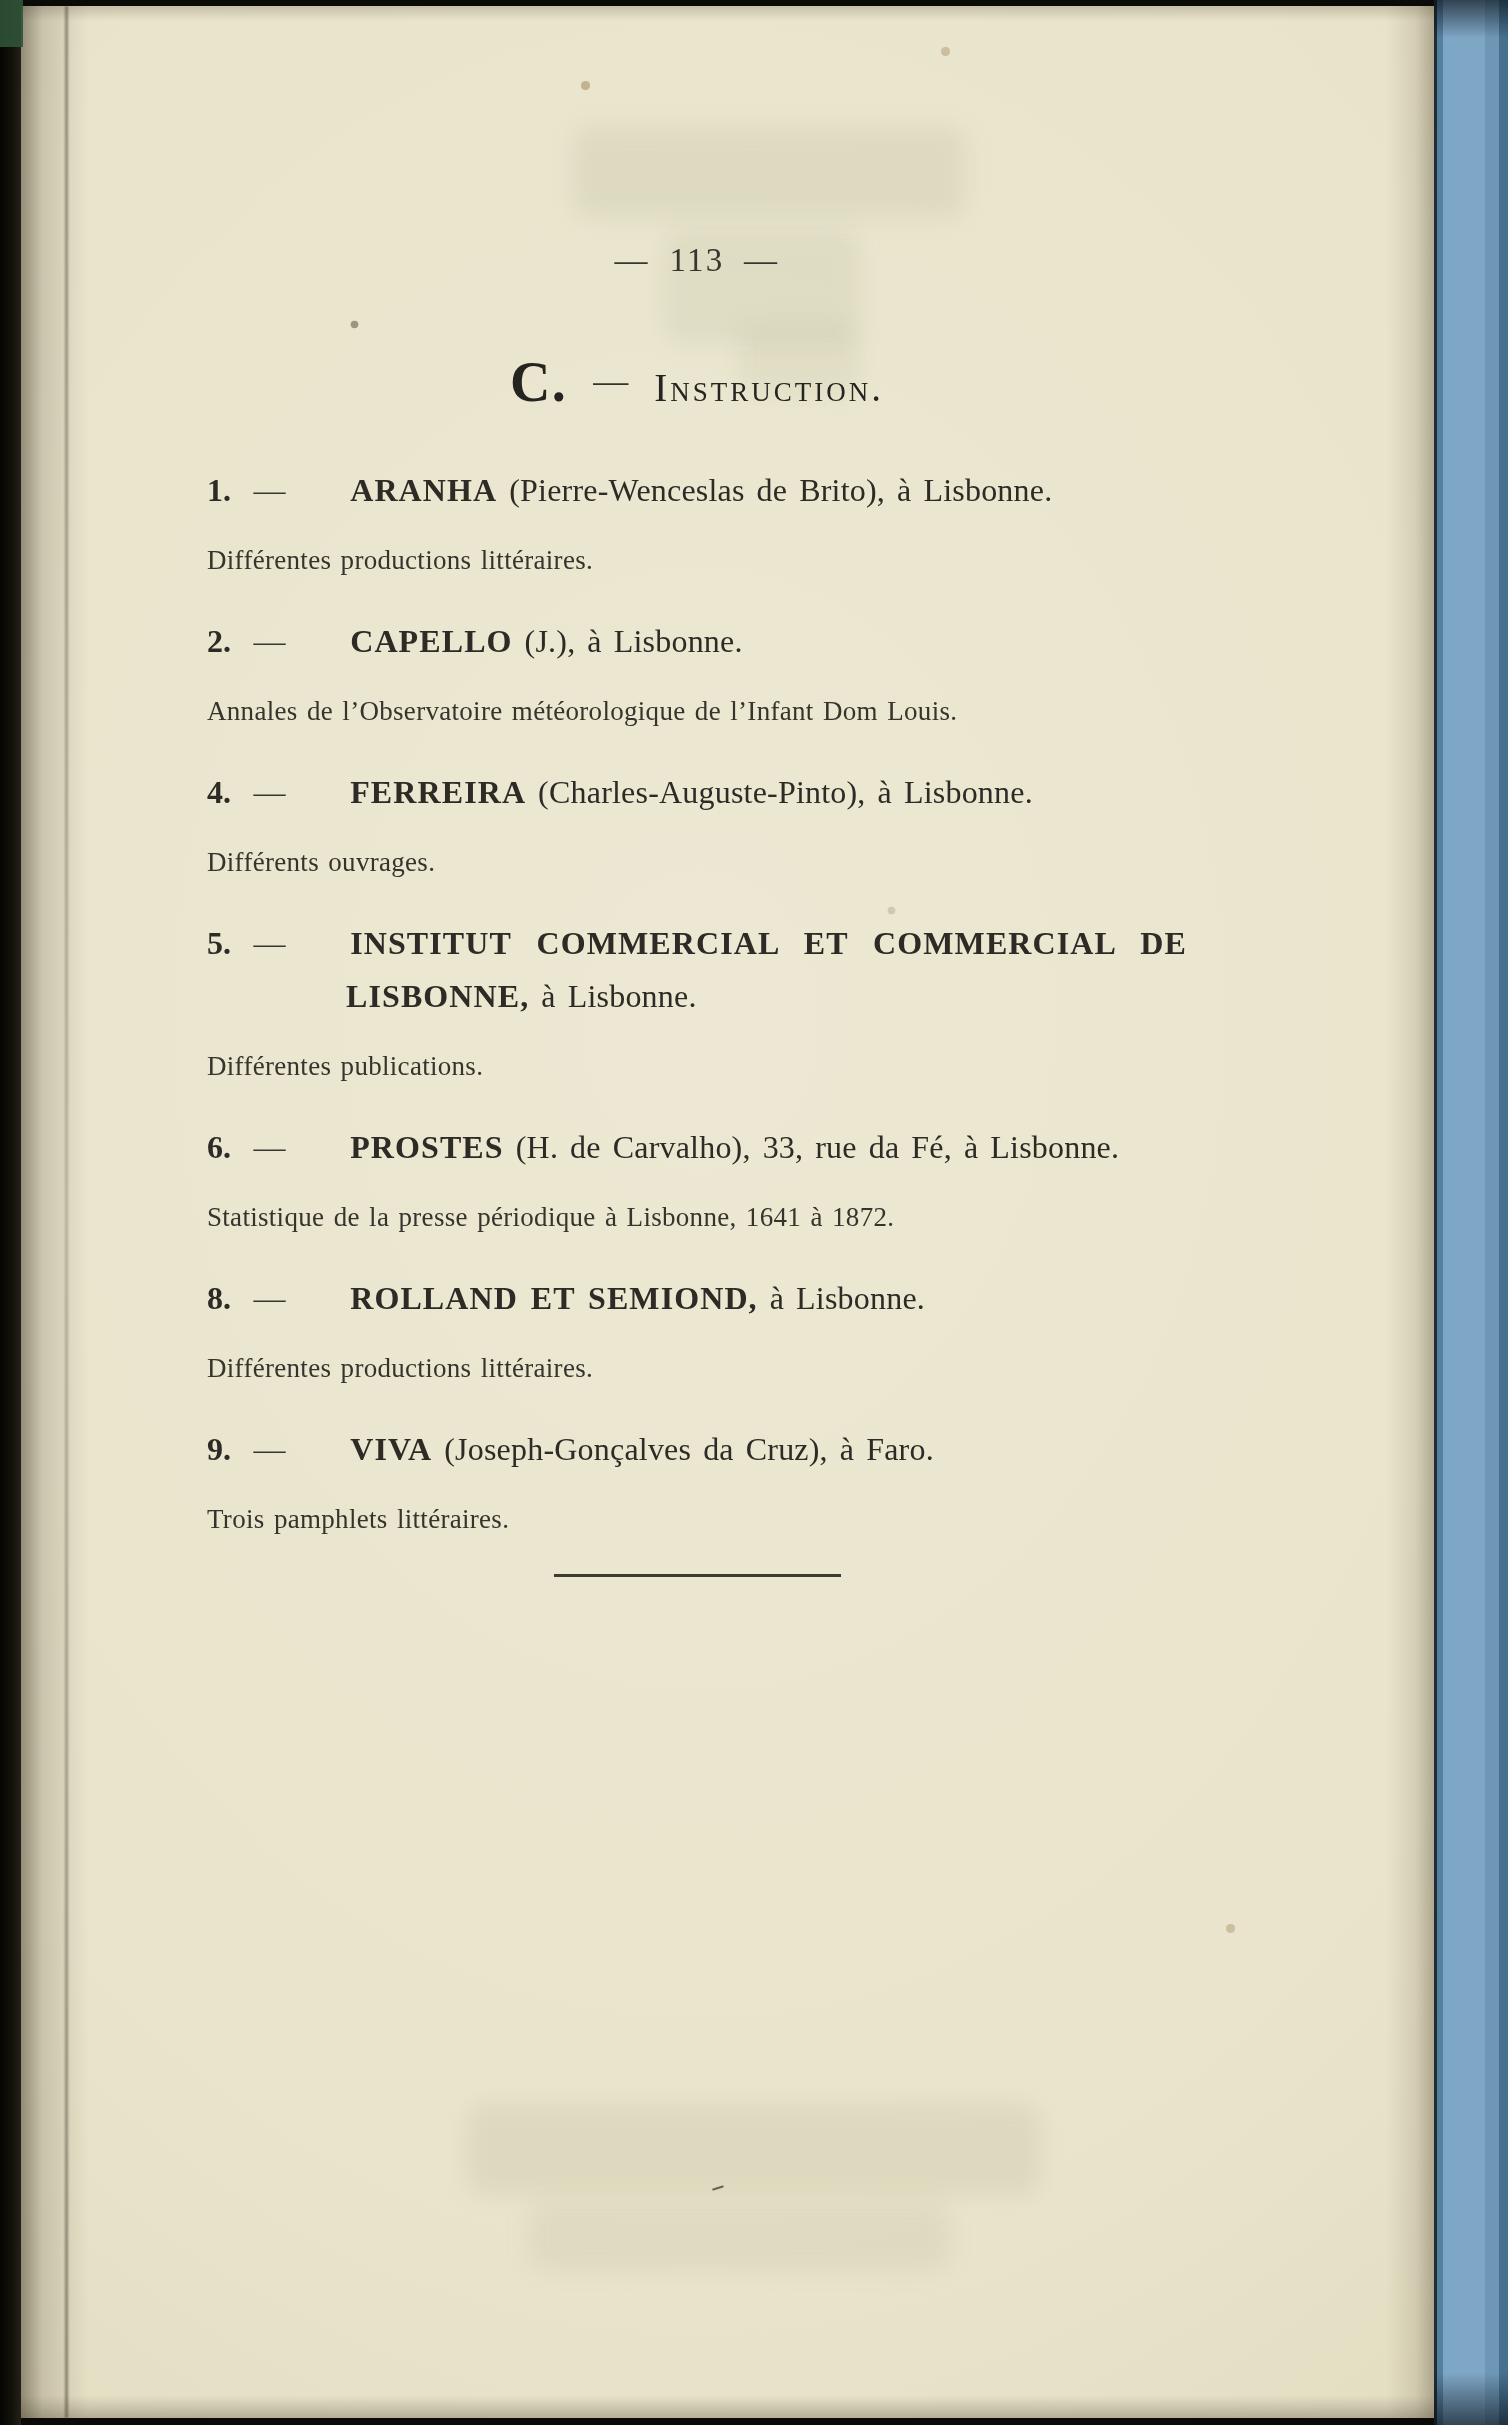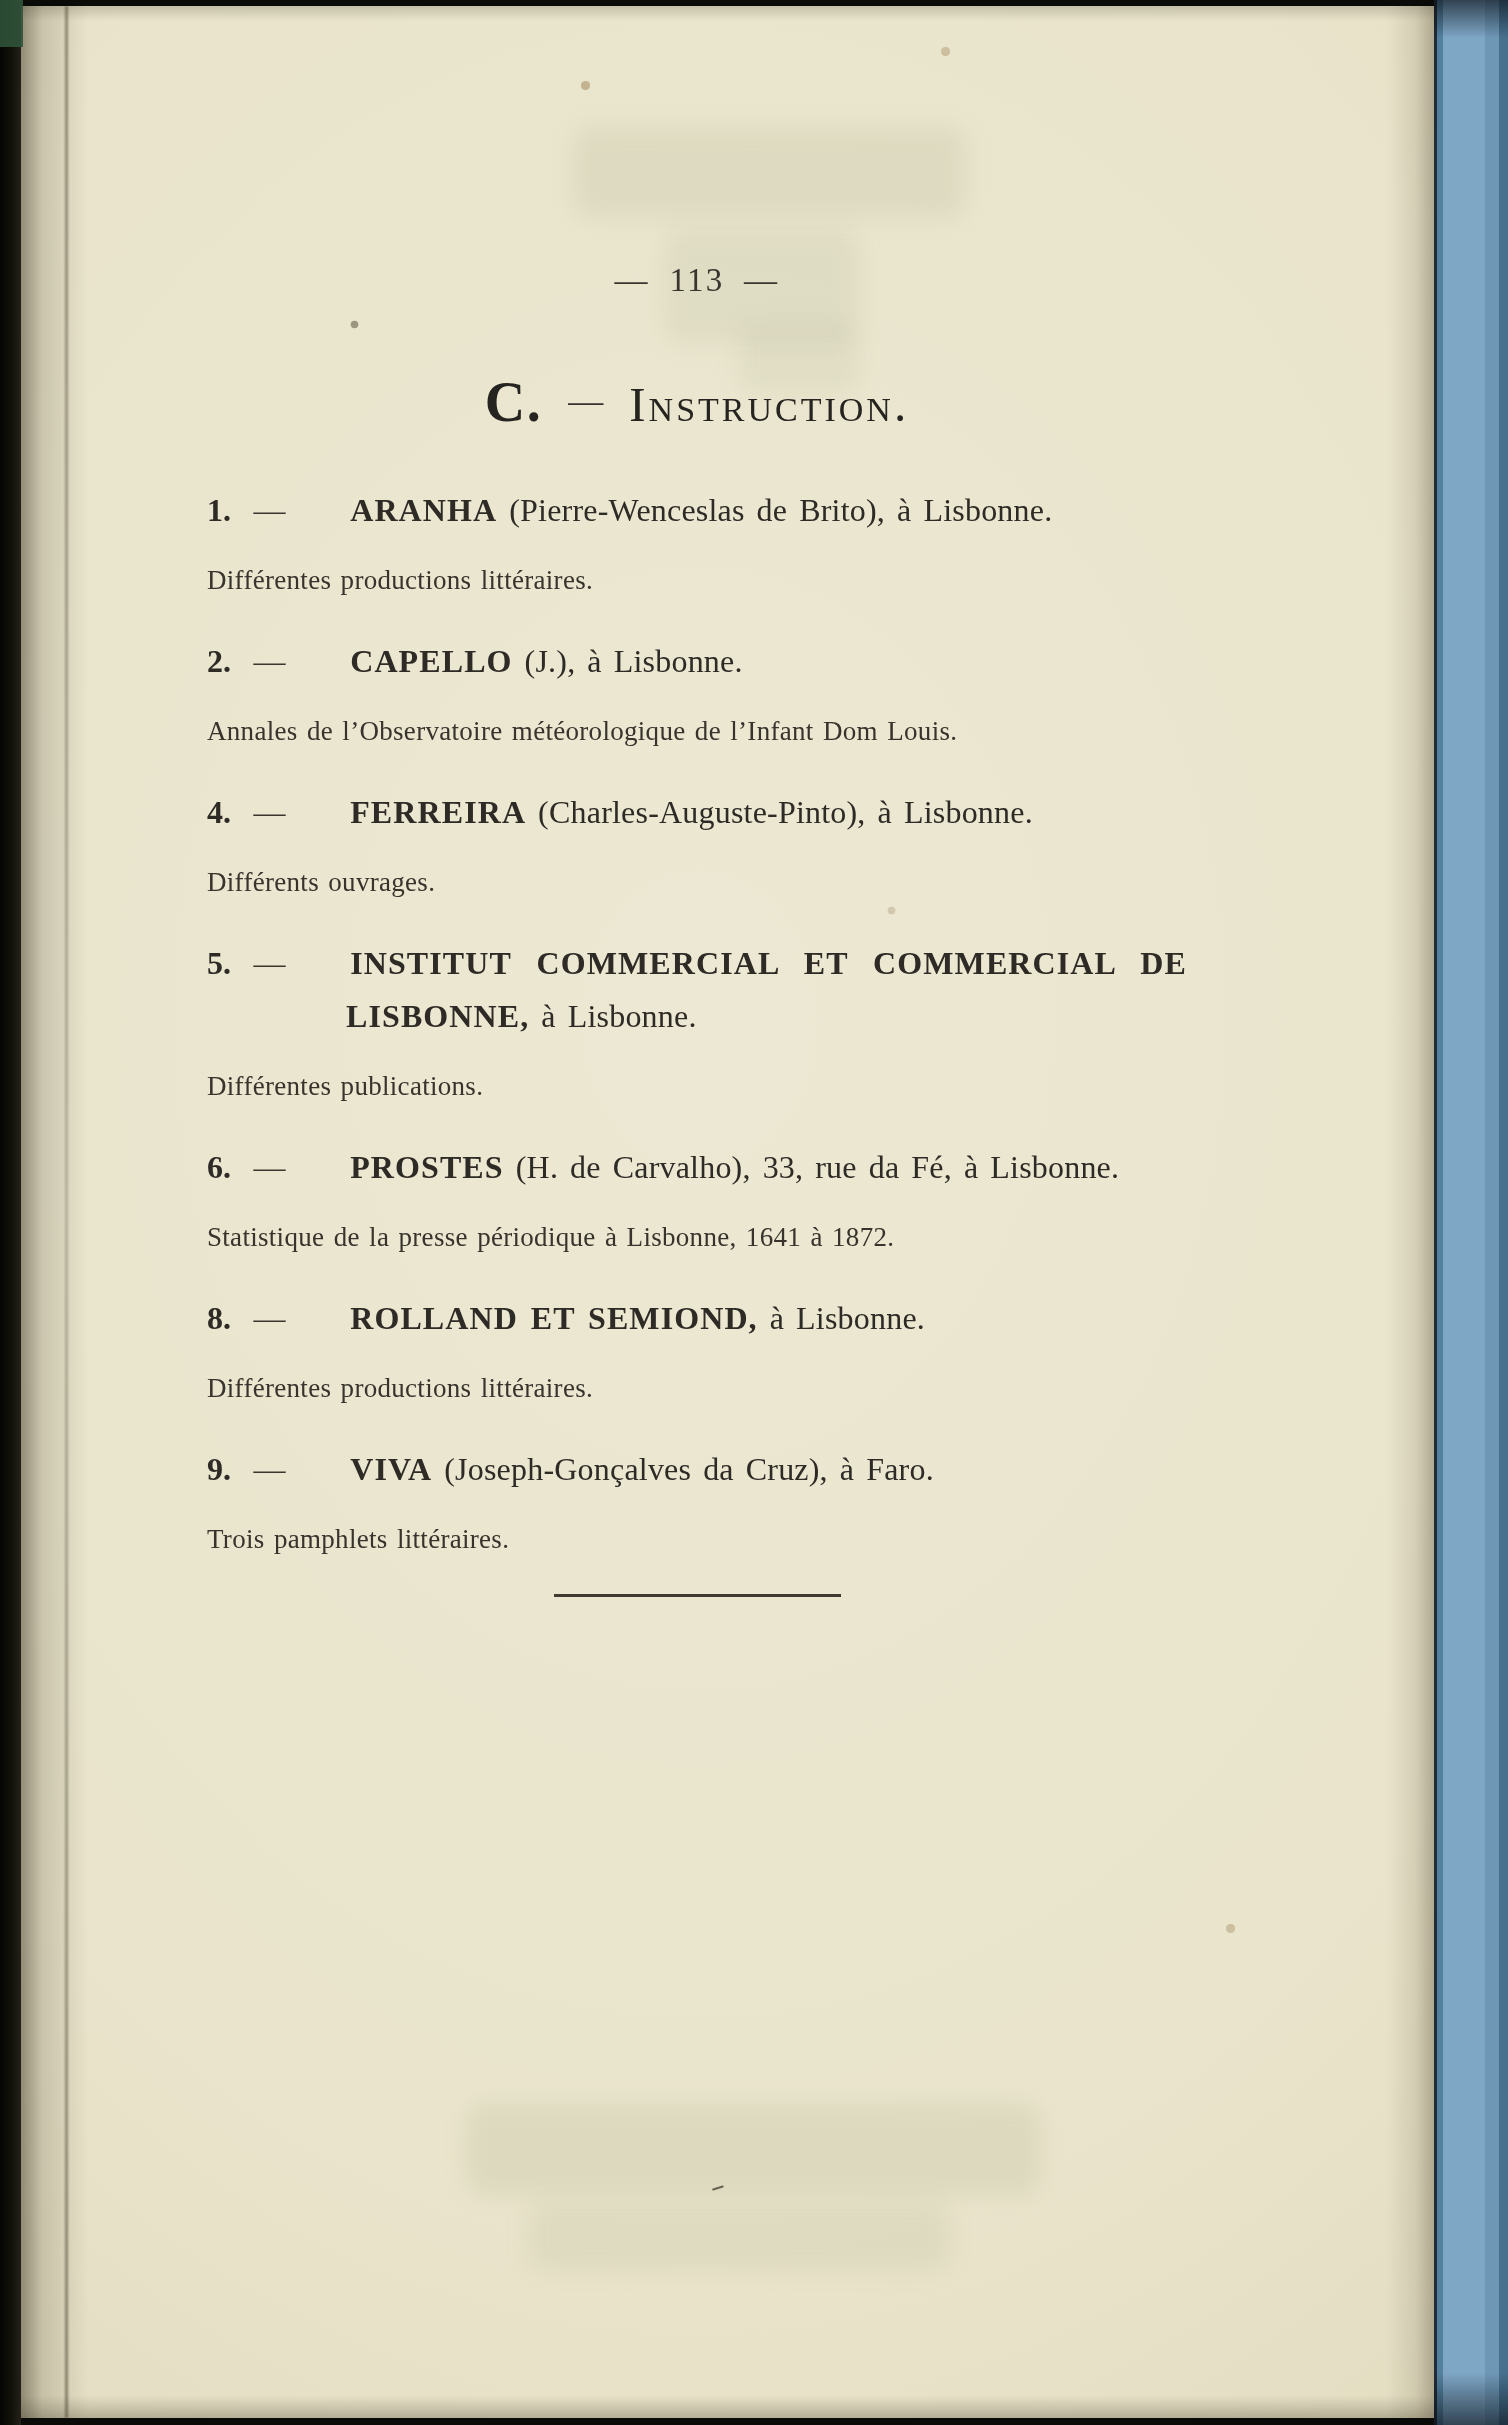--- a/index.html
+++ b/index.html
@@ -65,32 +65,32 @@
       1229px 1927px 0 3px rgba(130,96,48,.28),
       890px 909px 0 2.3px rgba(120,90,50,.22);
   }
   .printers-mark {
     position:absolute; left:712px; top:2187px; width:12px; height:2.3px; z-index:2;
     background:#4a4538; transform:rotate(-18deg); border-radius:1.5px; opacity:.8;
   }
 
   
   .content {
-    position:absolute; left:207px; top:261px; width:980px; z-index:4;
+    position:absolute; left:207px; top:241px; width:980px; z-index:4;
     color:#2e2b26;
   }
   .pageno {
     text-align:center; font-size:33px; line-height:39px;
     letter-spacing:2.3px; word-spacing:9px; color:#3a362f;
     margin-bottom:69px;
   }
   .heading { text-align:center; line-height:65px; margin-bottom:38px; font-weight:normal; color:#262420; }
   .hletter { font-size:56px; font-weight:700; letter-spacing:1.5px; }
   .hdash   { font-size:35px; margin:0 26px; vertical-align:7.5px; color:#35322b; }
-  .htitle  { font-variant:small-caps; font-size:49px; letter-spacing:3px;margin-top:15px; }
+  .htitle  { font-variant:small-caps; font-size:39px; letter-spacing:3px;margin-top:15px; }
 
   .entry {
     font-size:32px; line-height:53px; margin-bottom:21px;
     text-align:justify; padding-left:139px; text-indent:-139px;
     word-spacing:3.8px; color:#2e2b26;
   }
   .entry .num  { font-weight:700; }
   .entry .dash { margin:0 22.6px; color:#3a362f; }
   .entry .ename   { font-weight:700; letter-spacing:1.1px;margin-left:42px; }
   .entry .edetail { letter-spacing:0.2px; }

